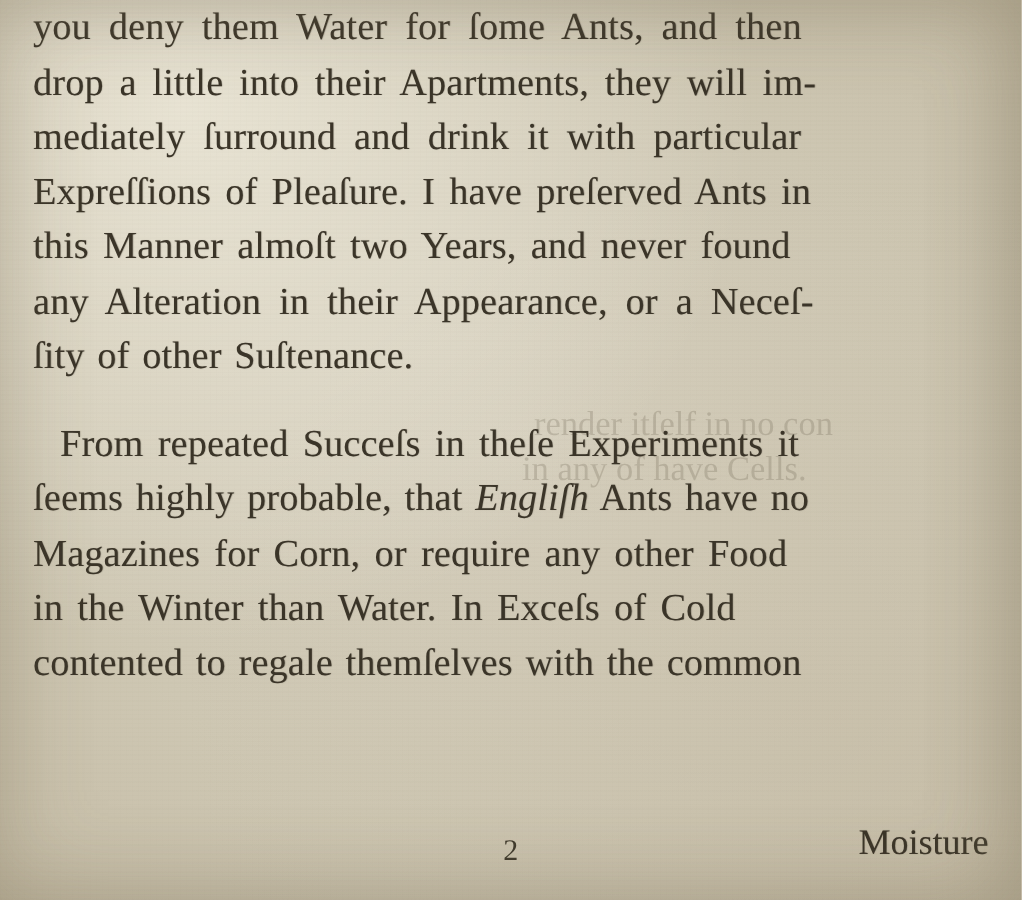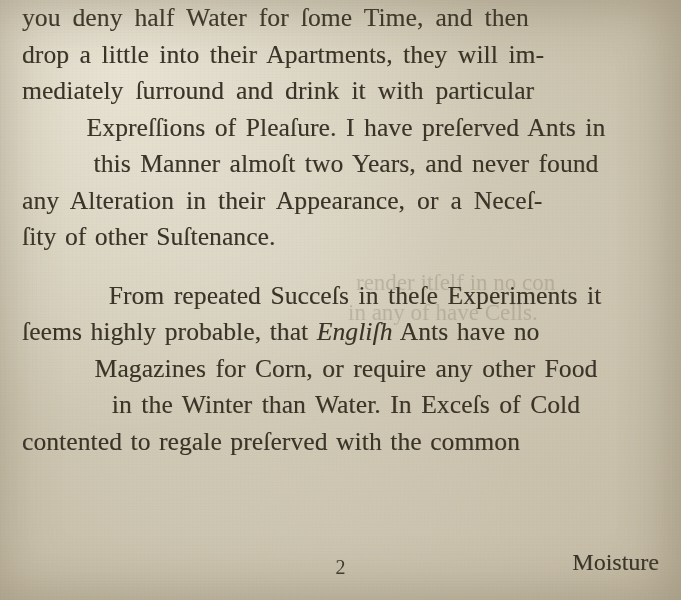--- a/index.html
+++ b/index.html
@@ -51,21 +51,21 @@
   
   .line {
     color: #3a3428;
     font-size: 25.5px;
     line-height: 36.5px;
     white-space: nowrap;
     letter-spacing: .1px;
     text-shadow: 0.4px 0.3px 0.6px rgba(58,52,40,0.35);
   }
   .ws2 { word-spacing: 4.0px; }
-  .ws3 { word-spacing: 3.0px; text-align: center; }
+  .ws3 { word-spacing: 3.0px; }
   .ws4 { word-spacing: 5.5px; }
   .ws5 { word-spacing: 2.0px; }
 
   .ghost {
     position: absolute;
     color: rgba(90,82,64,0.22);
     font-size: 23px;
     line-height: 30px;
     white-space: nowrap;
     filter: blur(0.4px);
@@ -96,37 +96,37 @@
 <body>
 
 <div id="page">
 
   <div class="ghost" style="left:340px; top:268px;margin-left:16px;">render itſelf in no con</div>
   <div class="ghost" style="left:348px; top:298px;">in any of have Cells.</div>
 
   <div class="text-col">
 
     <div>
-      <div class="line ws4">you deny half Water for ſome Time, and then</div>
+      <div class="line ws4">you deny them Water for ſome Ants, and then</div>
       <div class="line ws2">drop a little into their Apartments, they will im-</div>
       <div class="line ws4">mediately ſurround and drink it with particular</div>
       <div class="line ws3">Expreſſions of Pleaſure. I have preſerved Ants in</div>
       <div class="line ws3">this Manner almoſt two Years, and never found</div>
       <div class="line ws4">any Alteration in their Appearance, or a Neceſ-</div>
       <div class="line ws5">ſity of other Suſtenance.</div>
     </div>
 
     <div class="para-gap"></div>
 
     <div>
       <div class="line ws3" style="padding-left:18px;">From repeated Succeſs in theſe Experiments it</div>
       <div class="line ws5"><span>ſeems highly probable, that <span class="italic">Engliſh</span> Ants have no</span></div>
       <div class="line ws3">Magazines for Corn, or require any other Food</div>
       <div class="line ws3">in the Winter than Water. In Exceſs of Cold</div>
-      <div class="line ws5">contented to regale preſerved with the common</div>
+      <div class="line ws5">contented to regale themſelves with the common</div>
     </div>
   </div>
 
   <div id="folio">2</div>
   <div id="catchword">Moisture</div>
 
   <div id="grain"></div>
   <div id="vignette"></div>
 </div>
 

